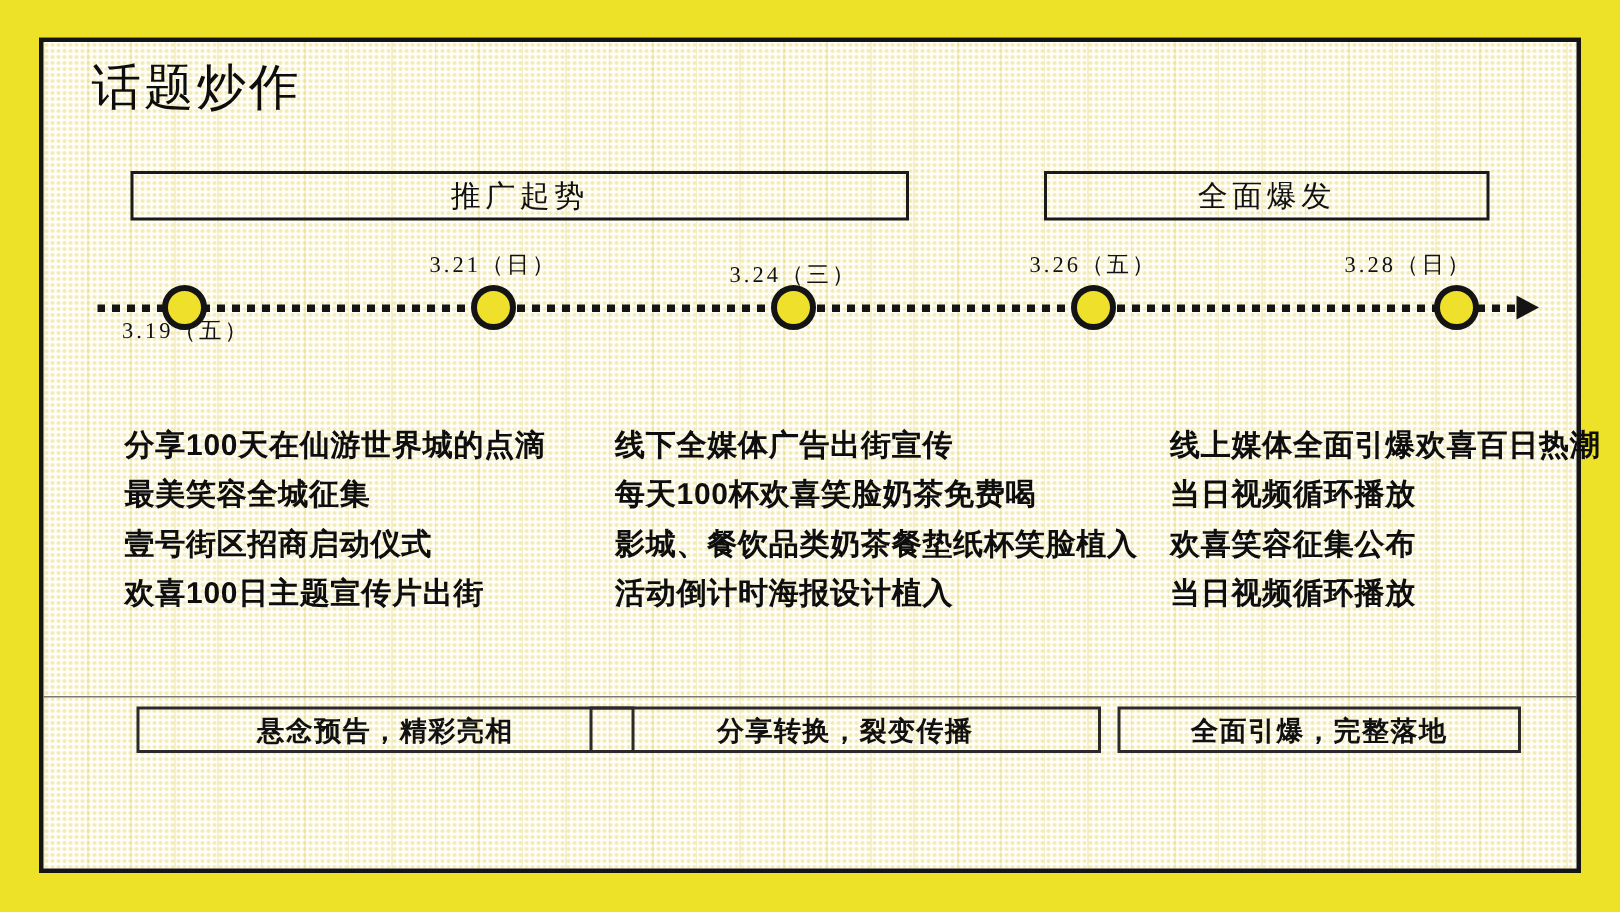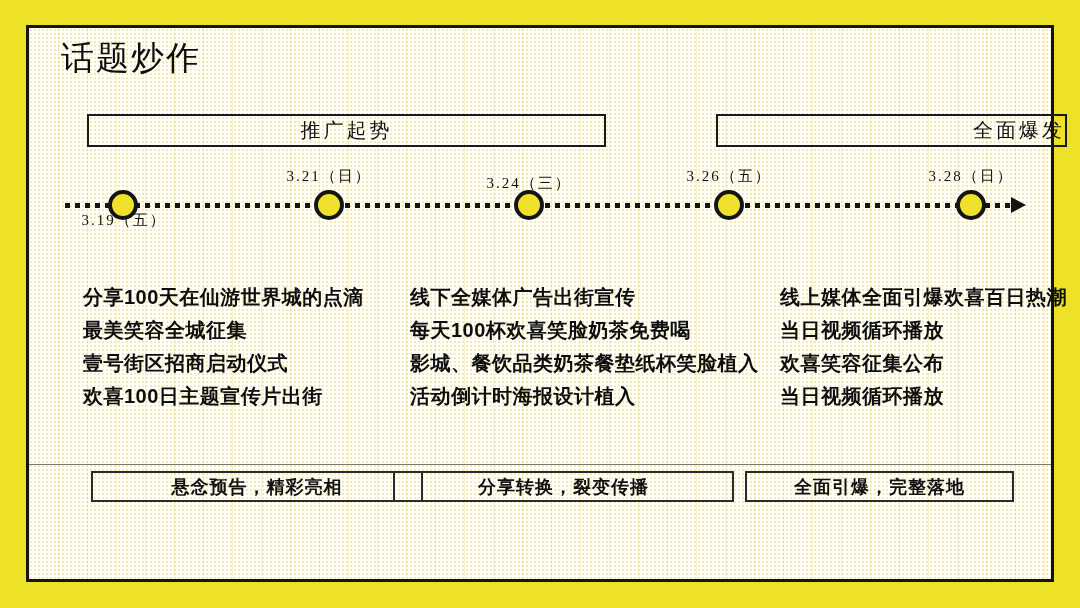--- a/index.html
+++ b/index.html
@@ -28,29 +28,29 @@
     white-space:nowrap;
   }
   .phase-box {
     position:absolute; top:86px; height:33px;
     border:2px solid #1a1a1a;
     display:flex; align-items:center; justify-content:center;
     font-family:"Liberation Serif","DejaVu Serif",serif;
     font-size:20px; letter-spacing:3px;
   }
   .phase-1 { left:58px;  width:519px; }
-  .phase-2 { left:687px; width:351px;justify-content:flex-end; }
+  .phase-2 { left:667px; width:297px; }
 
   .tl-date {
     position:absolute; top:139px; width:160px; text-align:center;
     font-family:"Liberation Serif","DejaVu Serif",serif;
     font-size:15px; letter-spacing:2px; white-space:nowrap;
   }
   .d1 { left:15px;margin-top:44px; }  .d2 { left:220px; } .d3 { left:420px; top:146px; }
-  .d4 { left:620px; } .d5 { left:862px; }
+  .d4 { left:620px; } .d5 { left:830px; }
 
   .tl-line {
     position:absolute; top:175px; left:36px; width:948px; height:5px;
     background:repeating-linear-gradient(to right,#141414 0 5px, transparent 5px 10px);
   }
   .tl-arrow {
     position:absolute; top:169px; left:982px;
     width:0; height:0;
     border-left:15px solid #141414;
     border-top:8.5px solid transparent;

